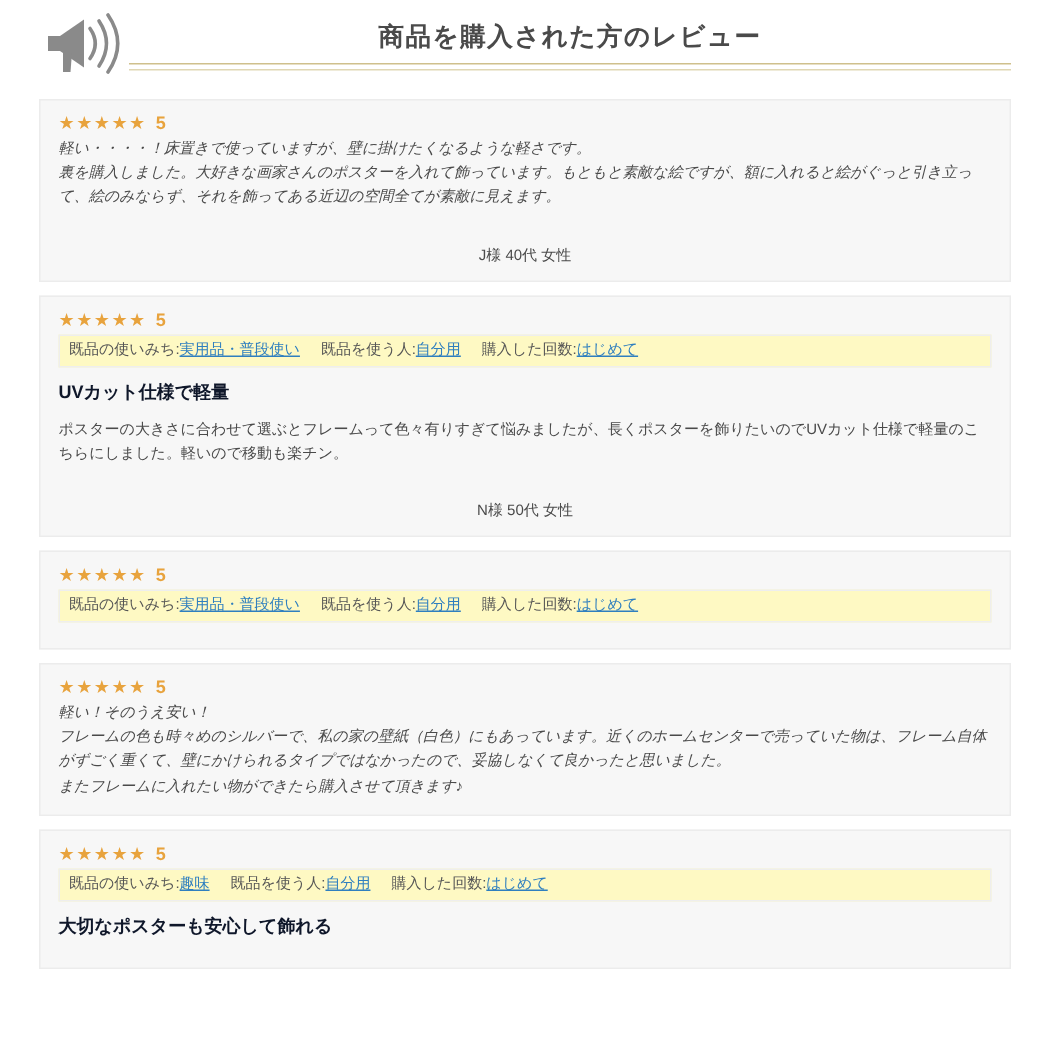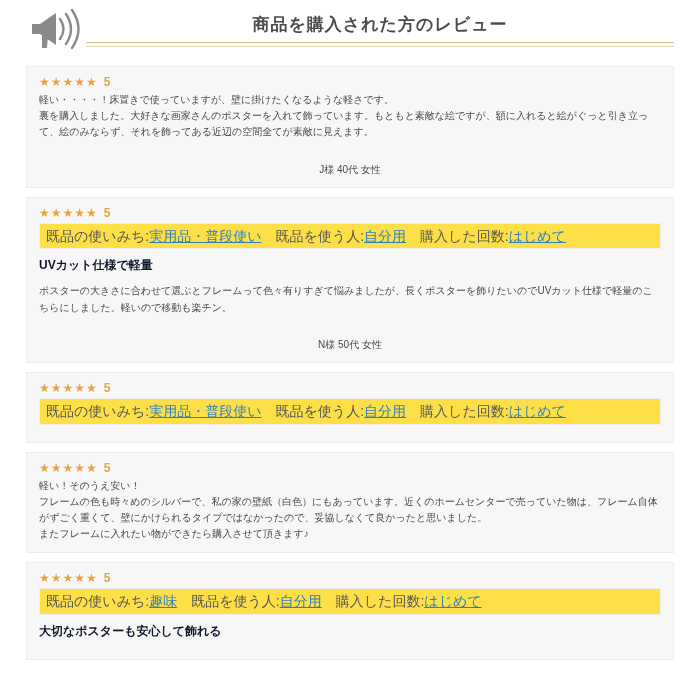--- a/index.html
+++ b/index.html
@@ -90,23 +90,23 @@
     line-height: 1;
   }
   .score {
     color: #e8a33d;
     font-size: 12px;
     font-weight: bold;
     line-height: 1;
   }
 
   .meta-row {
-    background: #fde047;
+    background: #fef9c3;
     border: 1px solid #eeeeee;
-    font-size: 14px;
+    font-size: 10px;
     color: #555;
     padding: 4px 6px;
     margin-bottom: 7px;
     display: flex;
     flex-wrap: wrap;
     gap: 14px;
     line-height: 1.2;
   }
   .meta-item { white-space: nowrap; }
   .meta-val {
@@ -127,21 +127,21 @@
     color: #4a4a4a;
     white-space: pre-line;
   }
 
   .reviewer {
     font-size: 10px;
     color: #4a4a4a;
     text-align: center;
     margin-top: 22px;
   }
-  .no-meta-gap { margin-top: 2px; }
+  .no-meta-gap { margin-top: 2px; font-style: italic; }
 </style>
 </head>
 <body>
 
 <div class="page">
 
   <div class="header">
     <div class="megaphone">
       <svg width="54" height="46" viewBox="0 0 54 46">
         <path d="M30 6 L14 17 L14 27 L30 38 Z" fill="#8a8a8a"></path>

